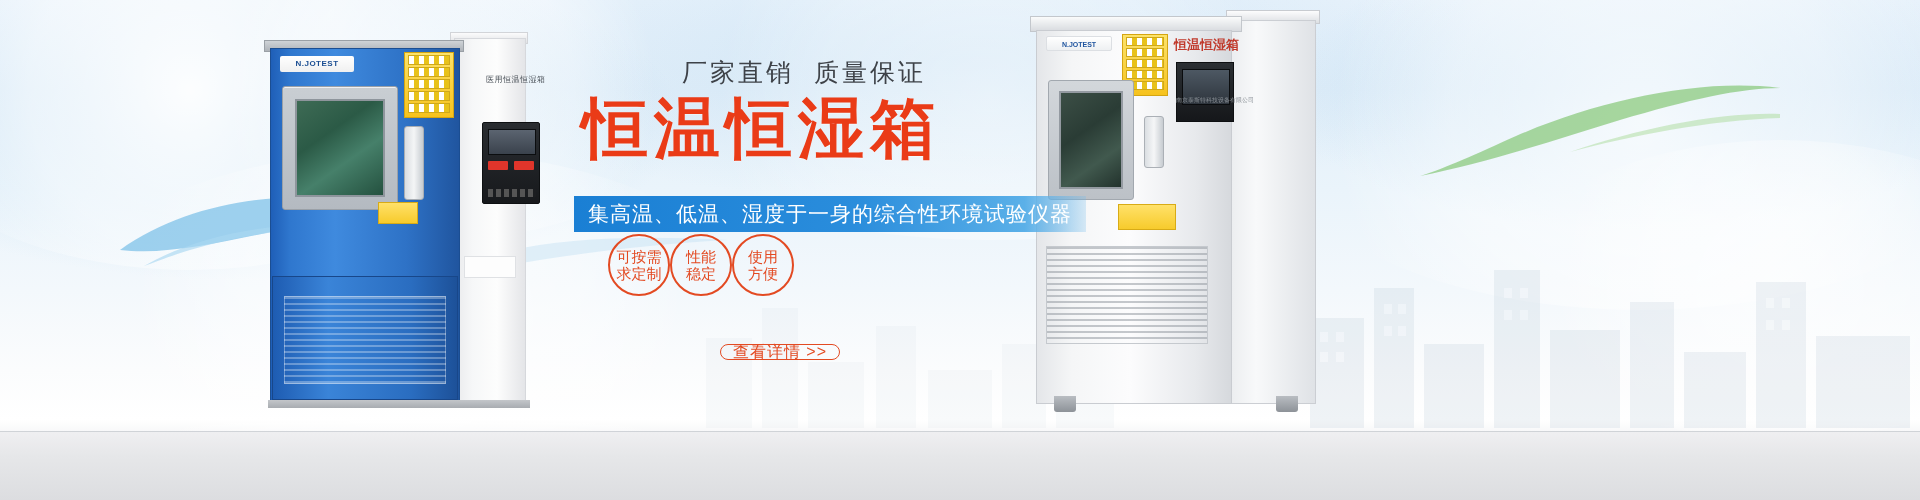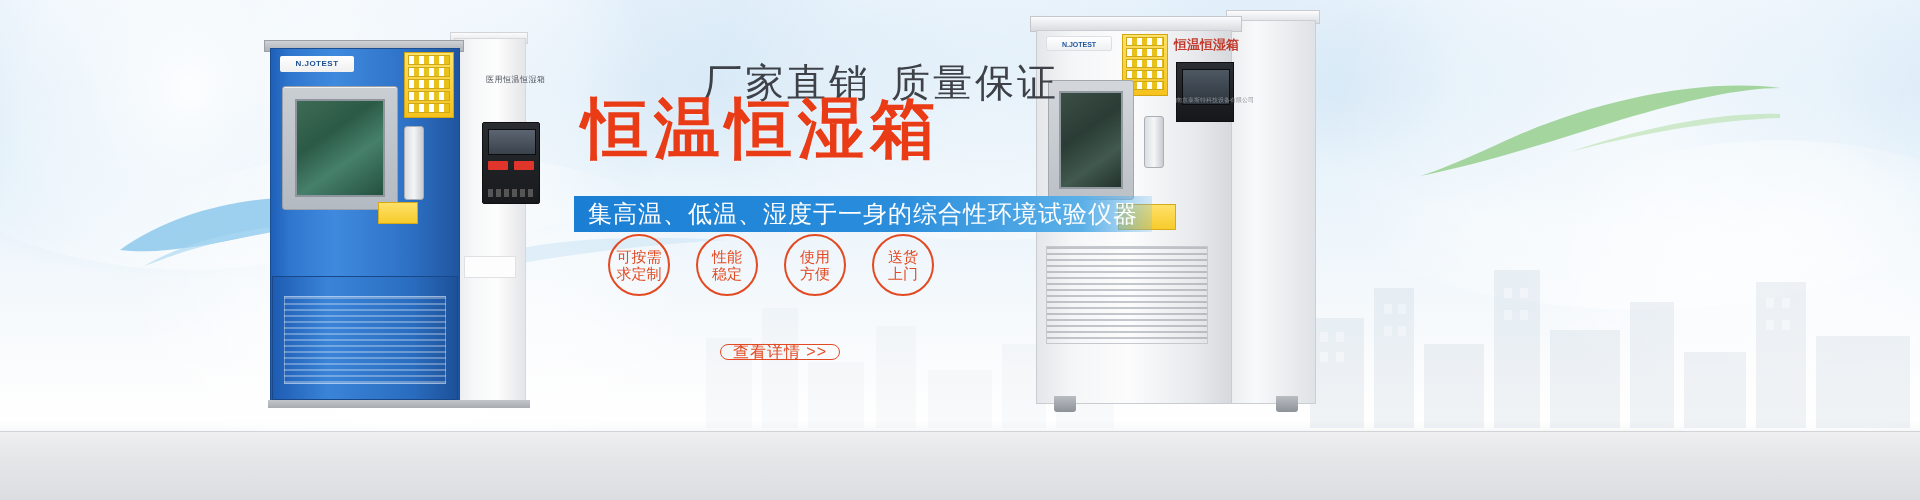--- a/index.html
+++ b/index.html
@@ -268,47 +268,46 @@
     background:linear-gradient(to bottom,#b9bdc2,#8d9298);
     border-radius:0 0 3px 3px;
   }
   .pr-foot.l { left:28px; } .pr-foot.r { left:250px; }
 
   
   .copy { position:absolute; left:560px; top:0; width:520px; height:500px; }
 
   .kicker {
     position:absolute; left:122px; top:56px;
-    font-size:39px; color:#3e4248; letter-spacing:3px; white-space:nowrap;
+    font-size:25px; color:#3e4248; letter-spacing:3px; white-space:nowrap;
     font-family:"Liberation Serif","DejaVu Serif",serif;
-    margin-left:21px;
   }
   .kicker span { margin-right:20px; }
 
   .headline {
     position:absolute; left:22px; top:96px;
     font-size:66px; line-height:1; font-weight:bold;
     color:#ea3b17; letter-spacing:6px; white-space:nowrap;
     font-family:"DejaVu Sans","Liberation Sans",sans-serif;
     text-shadow:0 1px 0 rgba(255,255,255,.4);
   }
 
   .subbar {
     position:absolute; left:14px; top:196px;
     height:36px; padding:0 14px;
     background:linear-gradient(to right,#1a7fd4 0%,#2a8ddc 55%,#5bb0e8 88%, rgba(110,185,235,.25) 100%);
     display:flex; align-items:center;
   }
   .subbar span {
-    font-size:24px; color:#ffffff; letter-spacing:1px; white-space:nowrap;
+    font-size:21px; color:#ffffff; letter-spacing:1px; white-space:nowrap;
   }
 
   .badges {
     position:absolute; left:48px; top:234px;
-    display:flex; gap:26px;
+    display:flex; 
   }
   .badge {
     width:62px; height:62px; border-radius:50%;
     border:2px solid #e34a22;
     display:flex; flex-direction:column; align-items:center; justify-content:center;
     background:transparent;
   }
   .badge b {
     display:block; font-size:15px; font-weight:normal;
     color:#e34a22; line-height:1.15; letter-spacing:0px; white-space:nowrap;
@@ -488,24 +487,20 @@
         <b>求定制</b>
       </div>
       <div class="badge">
         <b>性能</b>
         <b>稳定</b>
       </div>
       <div class="badge">
         <b>使用</b>
         <b>方便</b>
       </div>
-      <div class="badge">
-        <b>送货</b>
-        <b>上门</b>
-      </div>
     </div>
 
     <div class="cta">
       <span>查看详情 &gt;&gt;</span>
     </div>
 
   </div>
 </div>
 
 </body></html>

